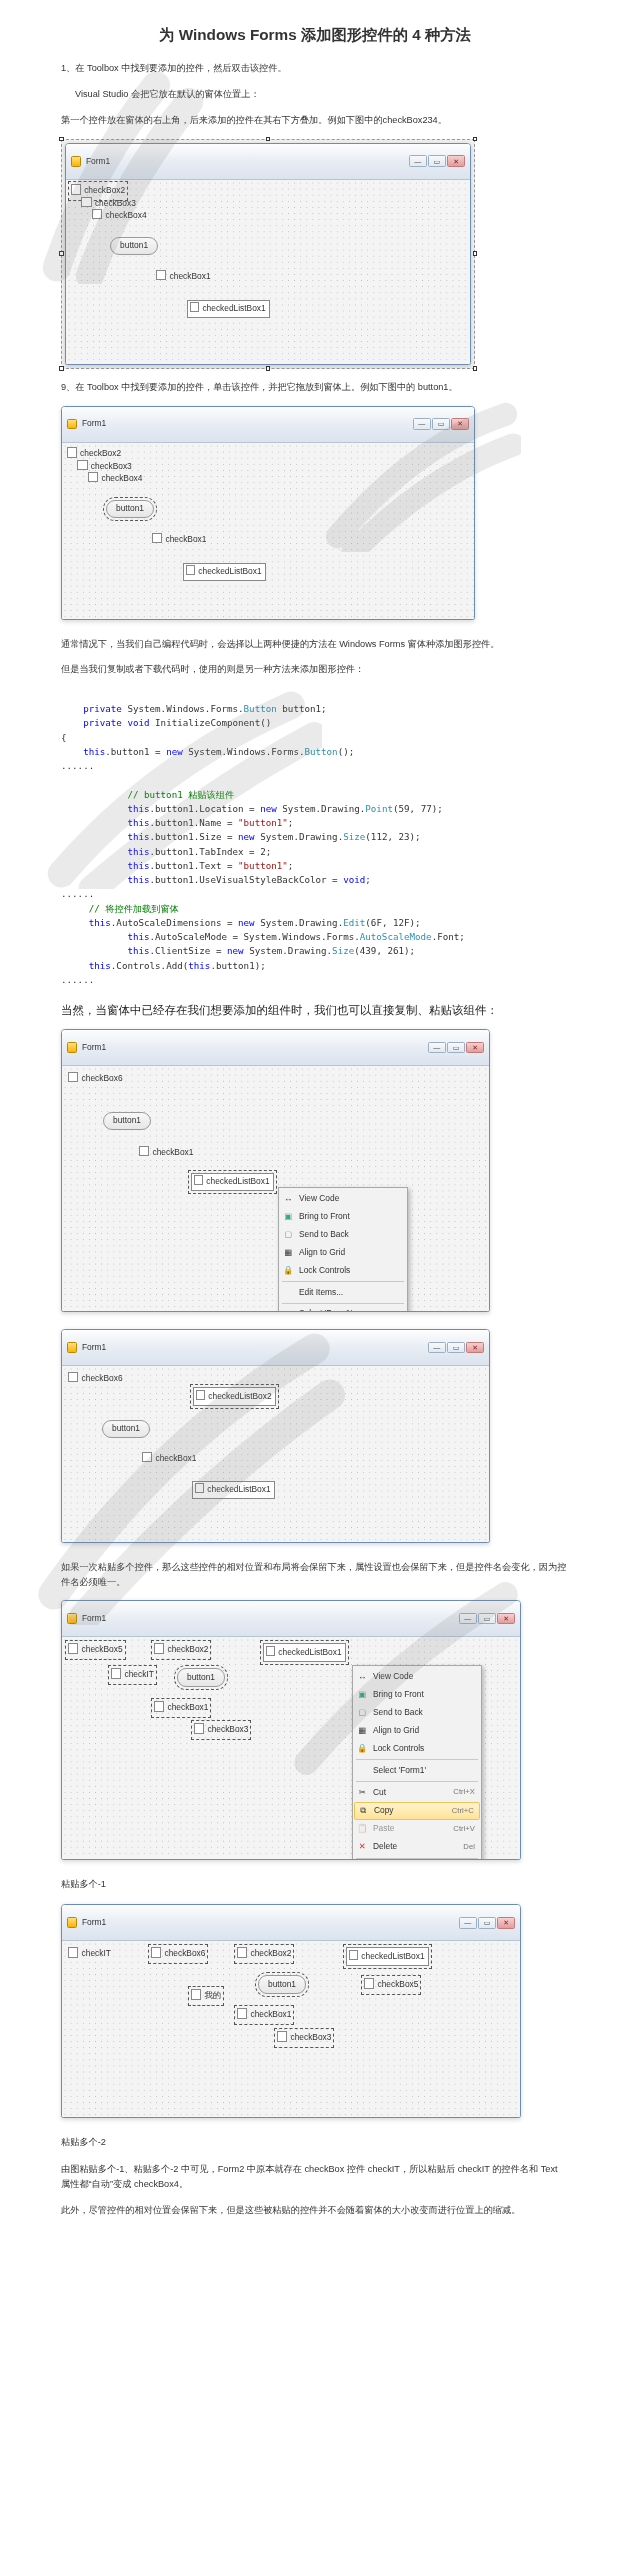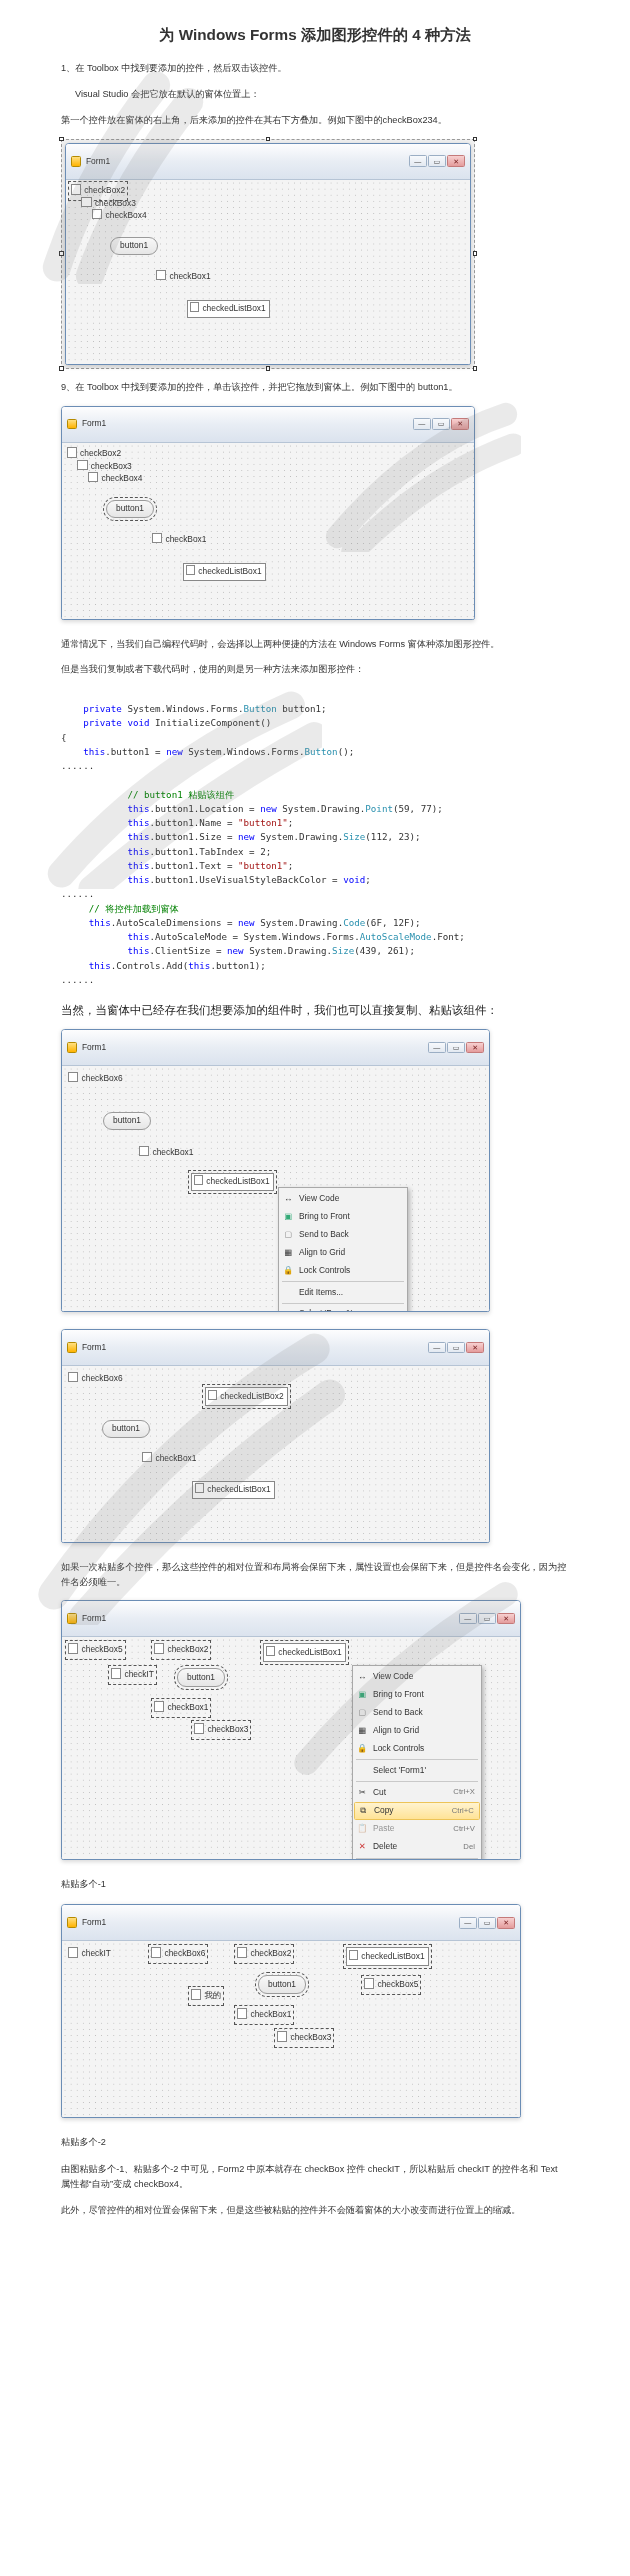--- a/index.html
+++ b/index.html
@@ -284,21 +284,21 @@
 
             <span class="cmt">// button1 粘贴该组件</span>
             <span class="kw">this</span><span>.button1.Location = </span><span class="kw">new </span><span>System.Drawing.</span><span class="typ">Point</span><span>(59, 77);</span>
             <span class="kw">this</span><span>.button1.Name = </span><span class="str">"button1"</span><span>;</span>
             <span class="kw">this</span><span>.button1.Size = </span><span class="kw">new </span><span>System.Drawing.</span><span class="typ">Size</span><span>(112, 23);</span>
             <span class="kw">this</span><span>.button1.TabIndex = 2;</span>
             <span class="kw">this</span><span>.button1.Text = </span><span class="str">"button1"</span><span>;</span>
             <span class="kw">this</span><span>.button1.UseVisualStyleBackColor = </span><span class="kw">void</span><span>;</span>
 <span>......</span>
      <span class="cmt">// 将控件加载到窗体</span>
-     <span class="kw">this</span><span>.AutoScaleDimensions = </span><span class="kw">new </span><span>System.Drawing.</span><span class="typ">Code</span><span>(6F, 12F);</span>
+     <span class="kw">this</span><span>.AutoScaleDimensions = </span><span class="kw">new </span><span>System.Drawing.</span><span class="typ">Edit</span><span>(6F, 12F);</span>
             <span class="kw">this</span><span>.AutoScaleMode = System.Windows.Forms.</span><span class="typ">AutoScaleMode</span><span>.Font;</span>
             <span class="kw">this</span><span>.ClientSize = </span><span class="kw">new </span><span>System.Drawing.</span><span class="typ">Size</span><span>(439, 261);</span>
      <span class="kw">this</span><span>.Controls.Add(</span><span class="kw">this</span><span>.button1);</span>
 <span>......</span>
 </div>
 
 <p class="lead">当然，当窗体中已经存在我们想要添加的组件时，我们也可以直接复制、粘贴该组件：</p>
 
 <div class="winform" style="width:429px;">
   <div class="titlebar">
@@ -357,21 +357,21 @@
     <span class="ico"></span>
     <span>Form1</span>
     <span class="btns">
       <span>—</span>
       <span>▭</span>
       <span class="close">✕</span>
     </span>
   </div>
   <div class="dotgrid" style="height:176px;">
     <span class="ctl chk" style="top:6.1px;left:6.1px;">checkBox6</span>
-    <span class="ctl clb sel" style="top:21.5px;left:143px;">checkedListBox2</span>
+    <span class="ctl clb sel" style="top:21.5px;left:131px;">checkedListBox2</span>
     <span class="ctl btn" style="top:54px;left:40px;">button1</span>
     <span class="ctl chk" style="top:86px;left:80px;">checkBox1</span>
     <span class="ctl clb" style="top:115px;left:130px;">checkedListBox1</span>
   </div>
 </div>
 
 <p class="para">如果一次粘贴多个控件，那么这些控件的相对位置和布局将会保留下来，属性设置也会保留下来，但是控件名会变化，因为控件名必须唯一。</p>
 
 <div class="winform" style="width:460px;">
   <div class="titlebar">

